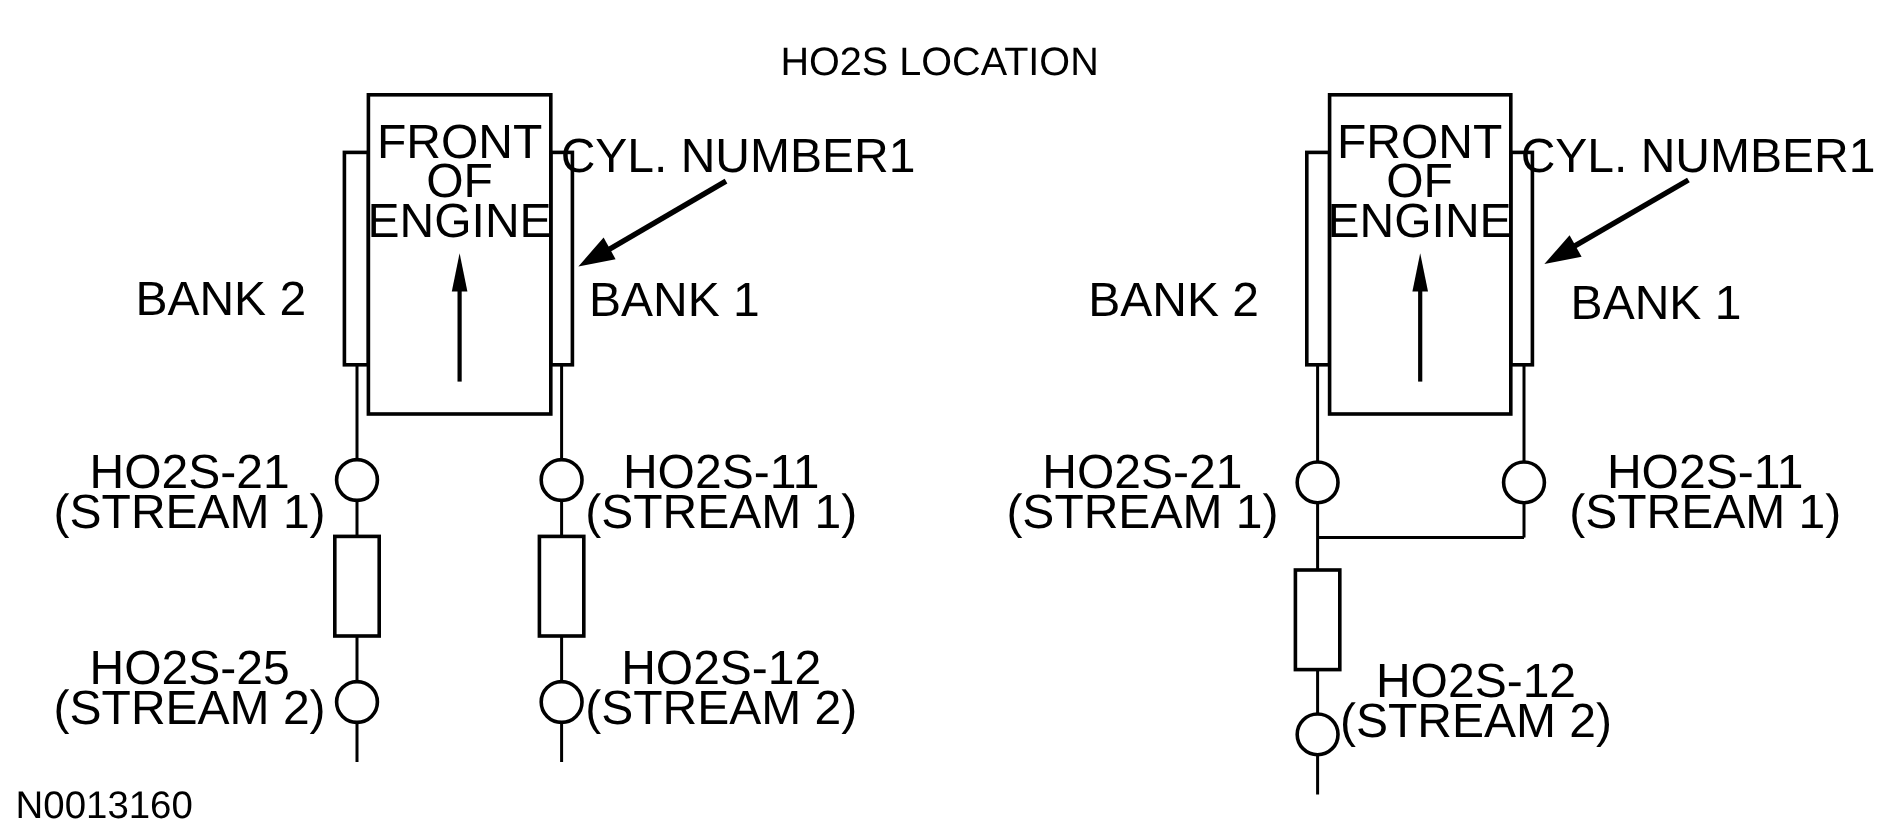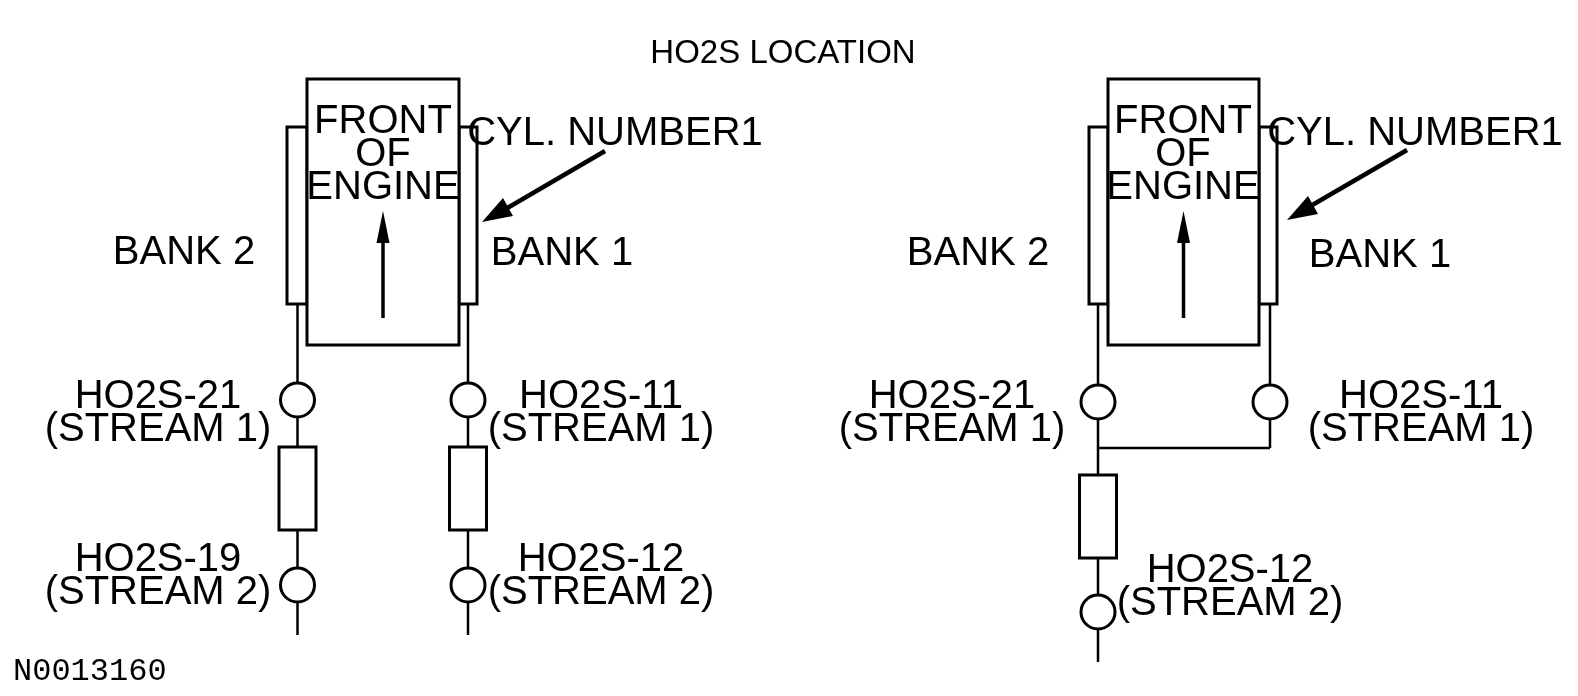--- a/index.html
+++ b/index.html
@@ -22,21 +22,20 @@
     text-align: center;
     color: #000;
   }
   .title { font-size: 33px; }
   .figid {
     position: absolute;
     left: 13px;
     top: 653px;
     font-size: 32px;
     white-space: nowrap;
-    font-family: Liberation Mono, monospace;
   }
 </style>
 </head>
 <body>
 
 <div id="stage">
 
   <svg id="art" width="1578" height="696" viewBox="0 0 1578 696">
 
     <g stroke="#000" fill="none">
@@ -99,21 +98,21 @@
 
   <div class="lbl" style="left:158px; top:411px">
     <div>HO2S-21</div>
     <div>(STREAM 1)</div>
   </div>
   <div class="lbl" style="left:601px; top:411px">
     <div>HO2S-11</div>
     <div>(STREAM 1)</div>
   </div>
   <div class="lbl" style="left:158px; top:574px">
-    <div>HO2S-19</div>
+    <div>HO2S-25</div>
     <div>(STREAM 2)</div>
   </div>
   <div class="lbl" style="left:601px; top:574px">
     <div>HO2S-12</div>
     <div>(STREAM 2)</div>
   </div>
 
   <div class="lbl" style="left:1183px; top:152px">
     <div>FRONT</div>
     <div>OF</div>

